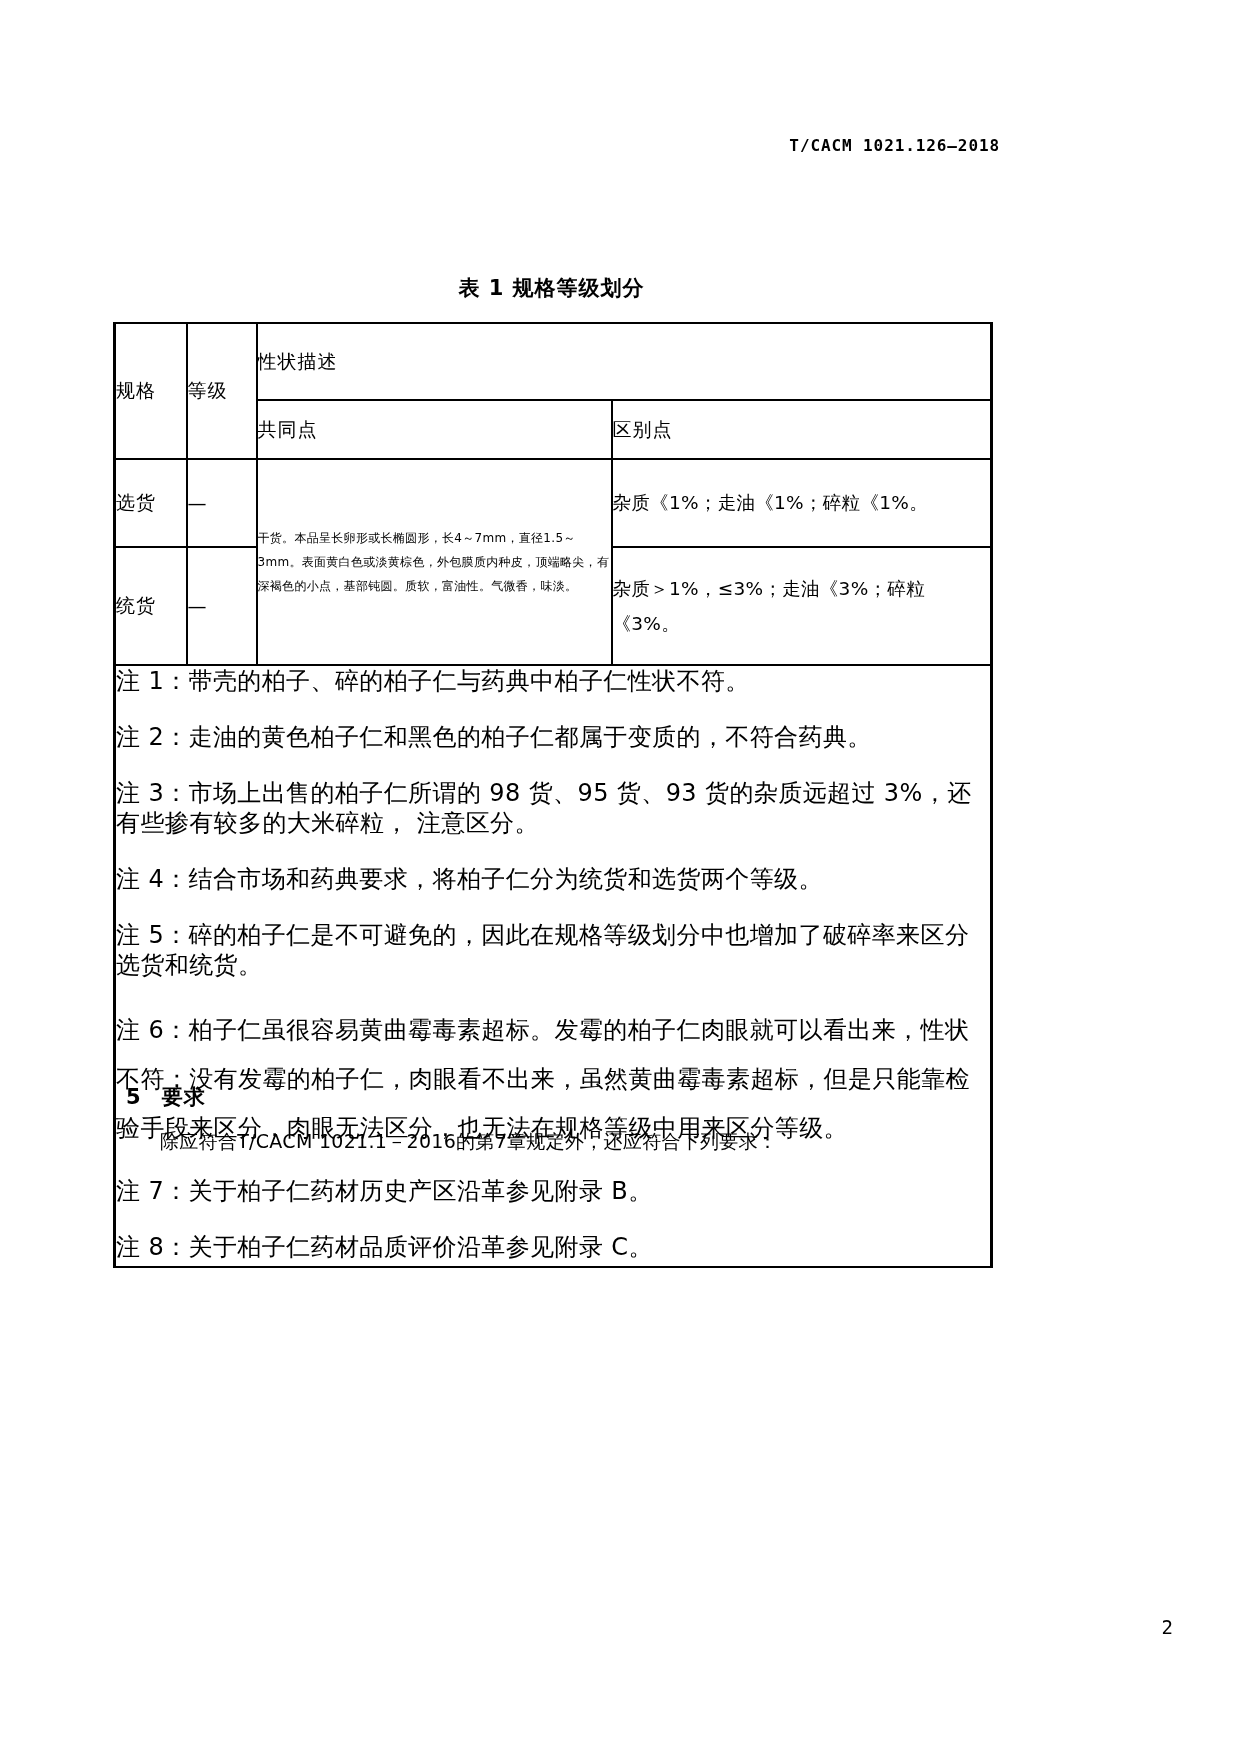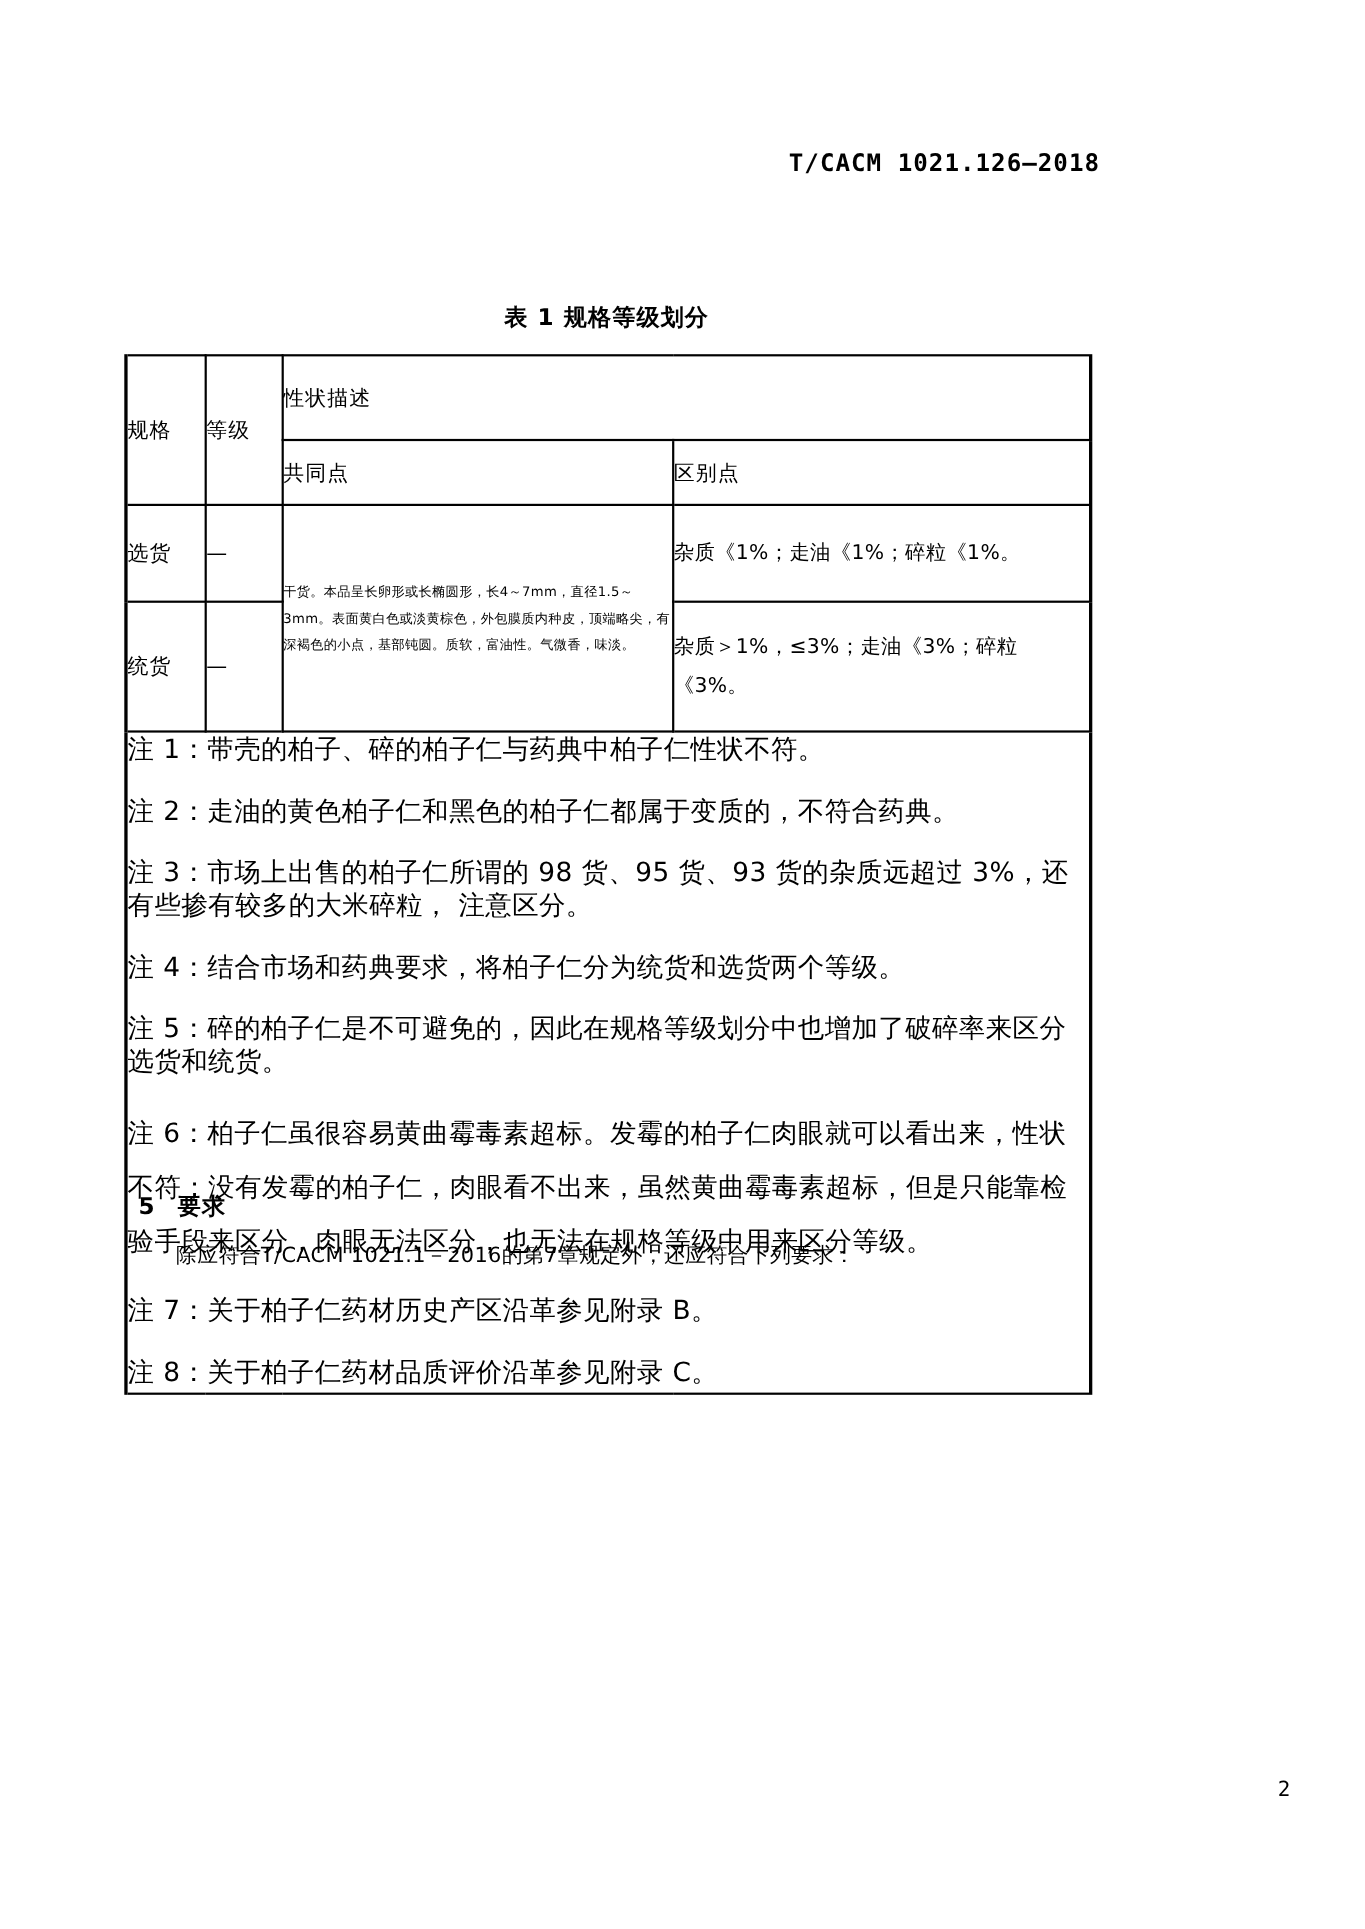--- a/index.html
+++ b/index.html
@@ -23,21 +23,21 @@
     box-sizing: border-box;
   }
 
   
   .run-header {
     position: absolute;
     top: 136px;
     left: 0;
     width: 1000px;
     text-align: right;
-    font-size: 22px;
+    font-size: 16px;
     letter-spacing: 0.9px;
     font-family: "DejaVu Sans Mono", "Liberation Mono", monospace;
     font-weight: 600;
   }
 
   
   .table-caption {
     position: absolute;
     top: 274px;
     left: 113px;

